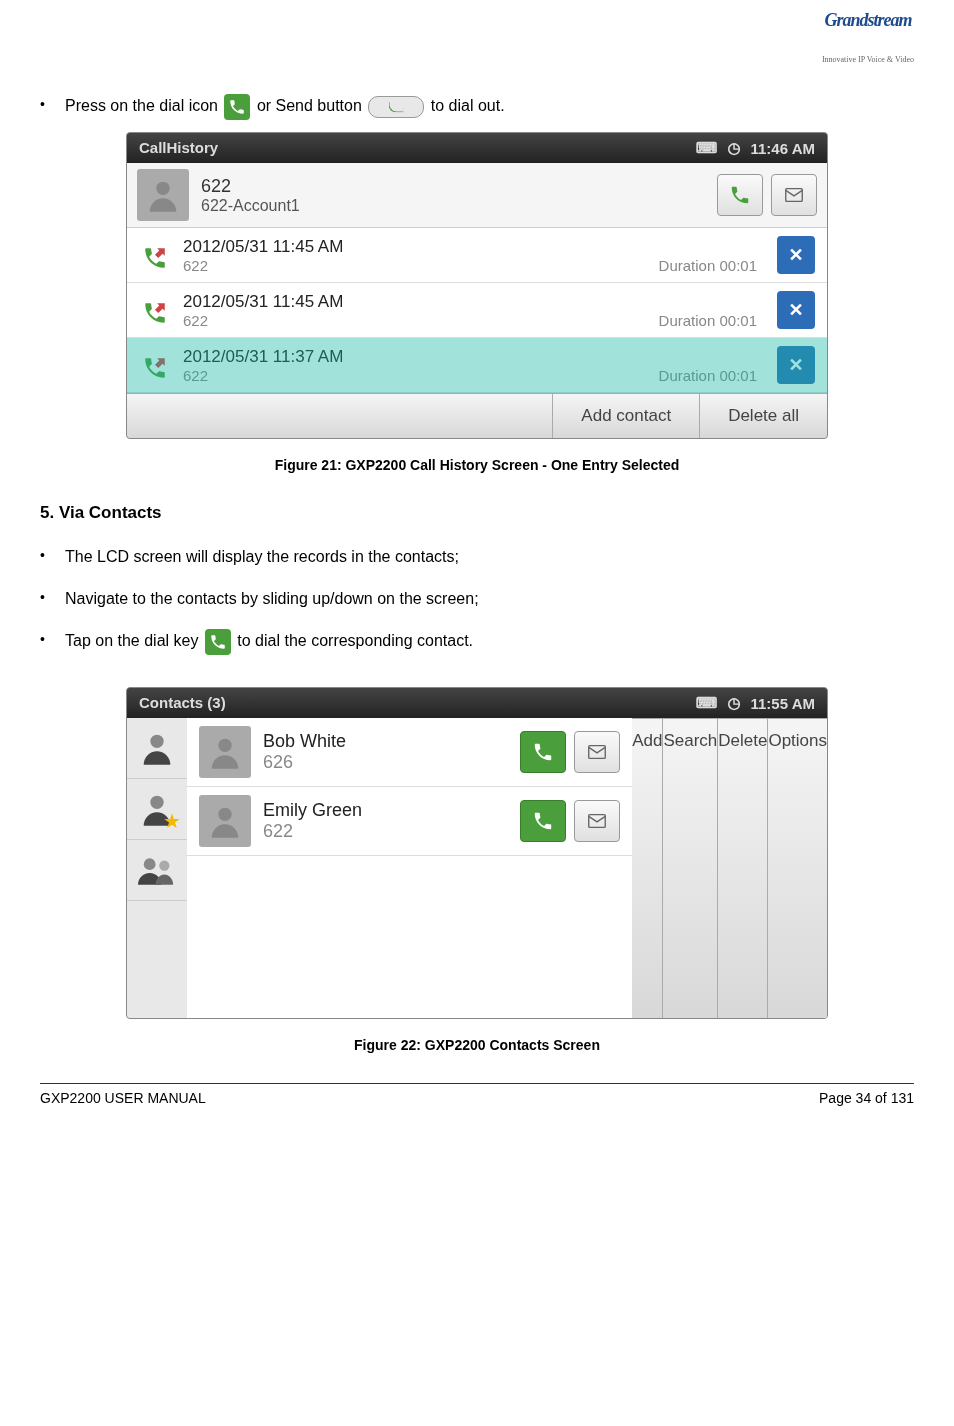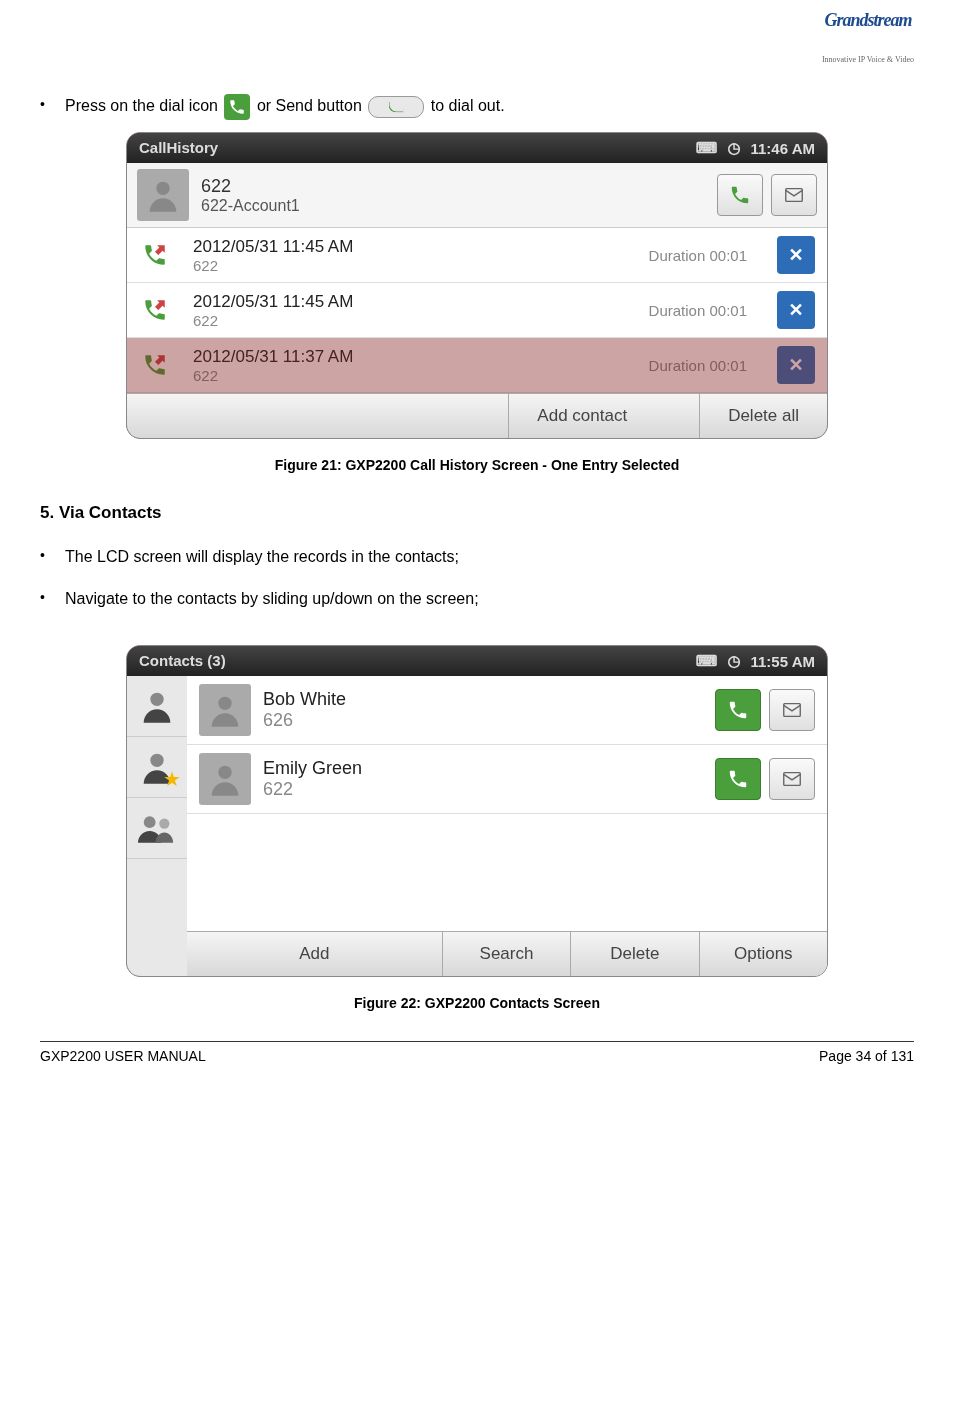--- a/index.html
+++ b/index.html
@@ -81,23 +81,23 @@
       border-right: none;
       border-radius: 0 0 0 8px;
     }
     .contacts-icon {
       background: #333;
       color: #d88;
       font-size: 14px;
     }
     .screenshot {
       margin: 4px auto;
-      background: #7f1d1d;
+      background: #14b8a6;
       border: 1px solid #888;
-      border-radius: 14px;
+      border-radius: 4px;
       overflow: hidden;
       filter: blur(0.5px);
     }
     .screenshot-1 {
       width: 700px;
     }
     .screenshot-2 {
       width: 700px;
     }
     .status-bar {
@@ -154,25 +154,24 @@
       height: 40px;
       border-radius: 4px;
       display: flex;
       align-items: center;
       justify-content: center;
       border: 1px solid #999;
       background: linear-gradient(#fafafa, #e0e0e0);
     }
     .call-row {
       display: flex;
-      align-items: center;
+      align-items: flex-end;
       border-bottom: 1px solid #ddd;
       padding: 8px 12px;
       background: #fff;
-      gap: 10px;
     }
     .call-row.faded {
       opacity: 0.6;
     }
     .call-type-icon {
       width: 32px;
       height: 32px;
       margin-right: 12px;
       display: flex;
       align-items: center;
@@ -217,21 +216,20 @@
       padding: 12px 0;
       font-size: 17px;
       color: #444;
       border-left: 1px solid #aaa;
     }
     .bottom-btn:first-child {
       border-left: none;
       flex: 2;
     }
     .screenshot-1 .bottom-bar {
-      gap: 44px;
     }
     .screenshot-1 .bottom-btn {
       flex: 0 0 auto;
       padding: 12px 28px;
     }
     .figure-caption {
       text-align: center;
       font-weight: bold;
       font-size: 14px;
       margin: 18px 0 30px;
@@ -284,21 +282,21 @@
       color: #f5b800;
       font-size: 20px;
     }
     .contacts-body {
       display: flex;
       min-height: 300px;
     }
     .contacts-main {
       flex: 1;
       display: flex;
-      flex-direction: column;
+      flex-direction: row;
       background: #fff;
     }
     .contacts-list {
       flex: 1;
     }
     .footer {
       margin-top: 30px;
       border-top: 1px solid #333;
       padding-top: 6px;
       display: flex;
@@ -418,20 +416,29 @@
     </div>
   </div>
 
   <div class="figure-caption">Figure 21: GXP2200 Call History Screen - One Entry Selected</div>
 
   <div class="section-heading">5. Via Contacts</div>
 
 
   <div class="bullet-line">The LCD screen will display the records in the contacts;</div>
   <div class="bullet-line">Navigate to the contacts by sliding up/down on the screen;</div>
+  <div class="bullet-line">
+    <span>Tap on the dial key </span>
+    <span class="inline-icon dial-icon">
+      <svg viewBox="0 0 24 24" width="18" height="18" fill="#fff">
+          <path d="M6.6 10.8c1.4 2.8 3.8 5.1 6.6 6.6l2.2-2.2c.3-.3.7-.4 1-.2 1.1.4 2.3.6 3.6.6.6 0 1 .4 1 1V20c0 .6-.4 1-1 1C10.6 21 3 13.4 3 4c0-.6.4-1 1-1h3.5c.6 0 1 .4 1 1 0 1.2.2 2.4.6 3.6.1.4 0 .8-.3 1l-2.2 2.2z"></path>
+        </svg>
+    </span>
+    <span> to dial the corresponding contact.</span>
+  </div>
 
   <div class="screenshot screenshot-2" style="margin-top:30px;">
     <div class="status-bar">
       <span>Contacts (3)</span>
       <span class="status-right">
         <span>⌨</span>
         <span>◷</span>
         <span>11:55 AM</span>
       </span>
     </div>

